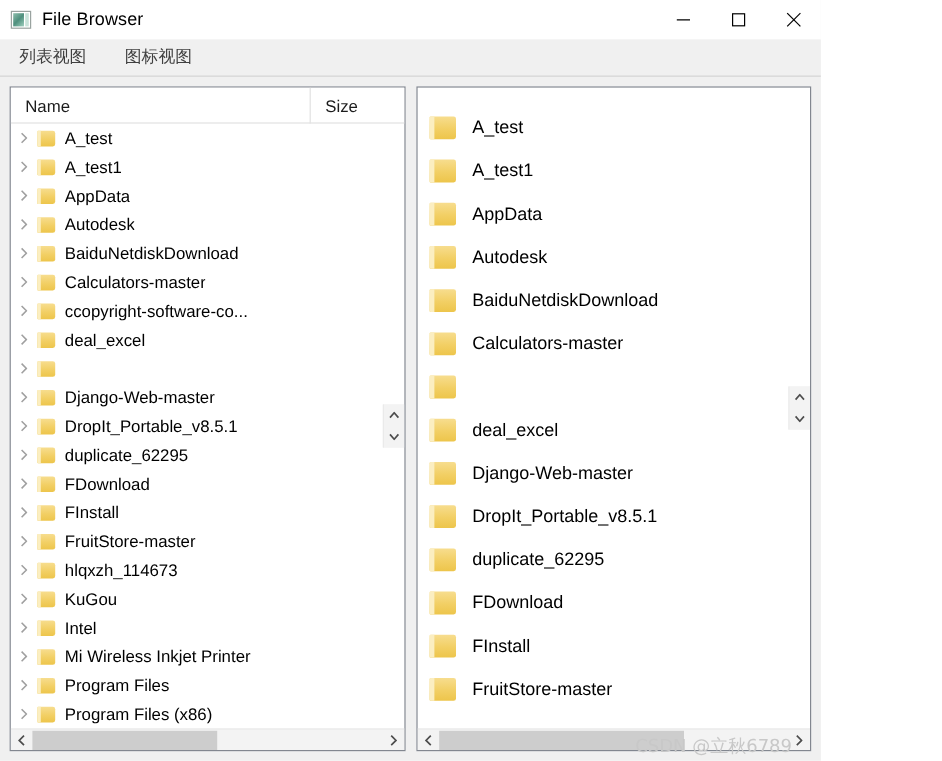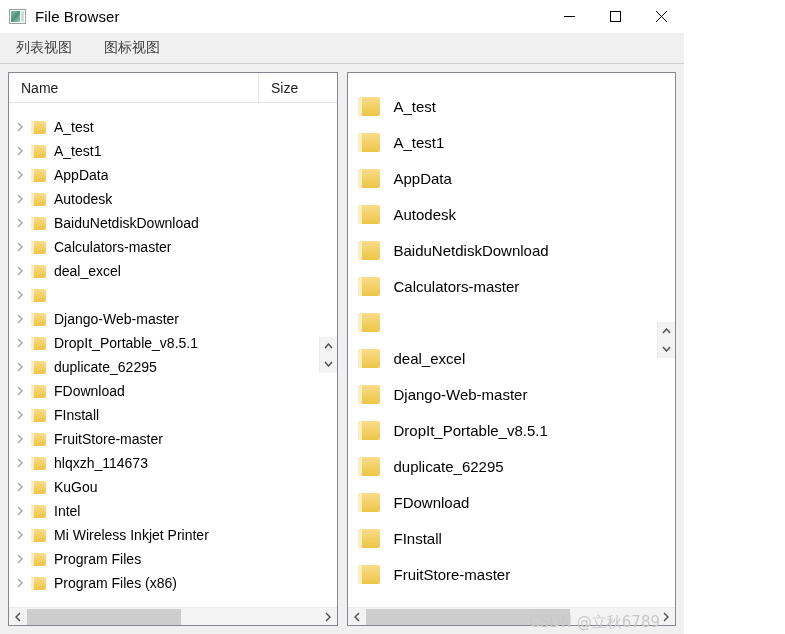--- a/index.html
+++ b/index.html
@@ -384,20 +384,29 @@
               <div class="folder-sm fldr"></div>
               <div class="tree-label">Calculators-master</div>
             </div>
             <div class="tree-row">
               <div class="chev">
                 <svg width="6" height="10" viewBox="0 0 6 10">
                   <polyline points="1,1 5,5 1,9" fill="none" stroke="#a0a0a0" stroke-width="1.3"></polyline>
                 </svg>
               </div>
               <div class="folder-sm fldr"></div>
+              <div class="tree-label">ccopyright-software-co...</div>
+            </div>
+            <div class="tree-row">
+              <div class="chev">
+                <svg width="6" height="10" viewBox="0 0 6 10">
+                  <polyline points="1,1 5,5 1,9" fill="none" stroke="#a0a0a0" stroke-width="1.3"></polyline>
+                </svg>
+              </div>
+              <div class="folder-sm fldr"></div>
               <div class="tree-label">deal_excel</div>
             </div>
             <div class="tree-row">
               <div class="chev">
                 <svg width="6" height="10" viewBox="0 0 6 10">
                   <polyline points="1,1 5,5 1,9" fill="none" stroke="#a0a0a0" stroke-width="1.3"></polyline>
                 </svg>
               </div>
               <div class="folder-sm fldr"></div>
             </div>

